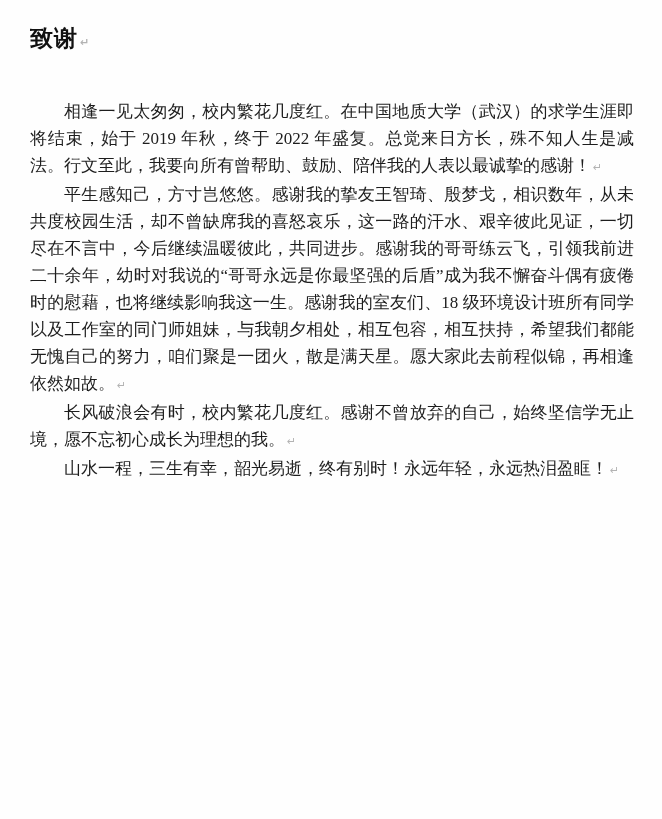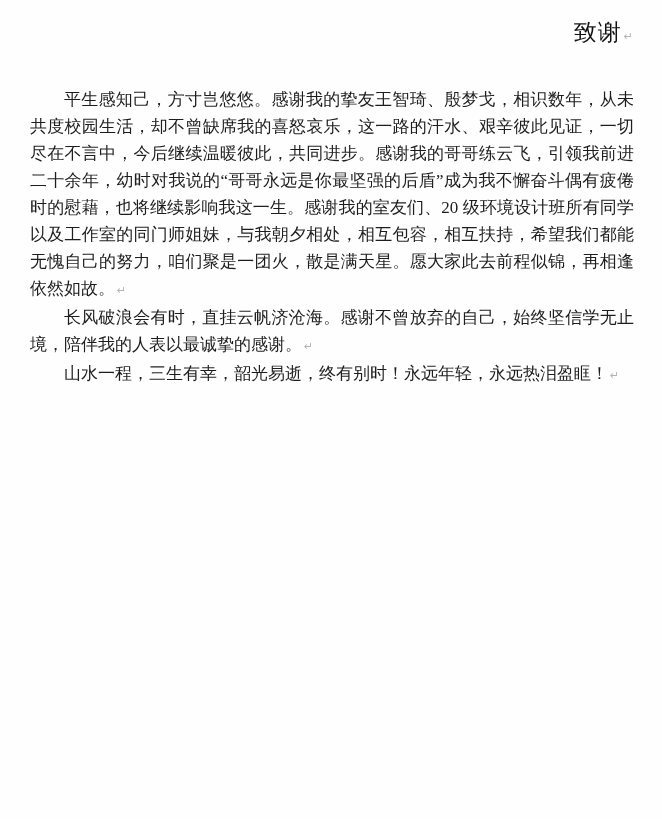--- a/index.html
+++ b/index.html
@@ -7,27 +7,27 @@
     position: relative;
     width: 662px;
     height: 819px;
     box-sizing: border-box;
     background: #fefefe;
     padding: 14px 28px 0 30px;
     overflow: hidden;
   }
   .doc-title {
     margin: 4px 0 35px 0;
-    text-align: right;
+    text-align: left;
     font-family: "Liberation Sans", "DejaVu Sans", sans-serif;
-    font-weight: normal;
+    font-weight: bold;
     font-size: 23px;
     letter-spacing: 1px;
     color: #111111;
-    line-height: 28px;
+    line-height: 40px;
   }
   .para {
     margin: 0;
     font-family: "Liberation Serif", "DejaVu Serif", serif;
     font-size: 17px;
     line-height: 27px;
     color: #1d1d1d;
     text-align: justify;
     text-align-last: left;
     text-indent: 2em;
@@ -44,23 +44,24 @@
     user-select: none;
   }
 </style>
 </head>
 <body>
 
 <div class="page">
 
   <h1 class="doc-title"><span>致谢</span><span class="pmark">↵</span></h1>
 
+  <p class="para"><span>相逢一见太匆匆，校内繁花几度红。在中国地质大学（武汉）的求学生涯即将结束，始于 2019 年秋，终于 2022 年盛复。总觉来日方长，殊不知人生是减法。行文至此，我要向所有曾帮助、鼓励、陪伴我的人表以最诚挚的感谢！</span><span class="pmark">↵</span></p>
 
 
 
-  <p class="para"><span>平生感知己，方寸岂悠悠。感谢我的挚友王智琦、殷梦戈，相识数年，从未共度校园生活，却不曾缺席我的喜怒哀乐，这一路的汗水、艰辛彼此见证，一切尽在不言中，今后继续温暖彼此，共同进步。感谢我的哥哥练云飞，引领我前进二十余年，幼时对我说的“哥哥永远是你最坚强的后盾”成为我不懈奋斗偶有疲倦时的慰藉，也将继续影响我这一生。感谢我的室友们、20 级环境设计班所有同学以及工作室的同门师姐妹，与我朝夕相处，相互包容，相互扶持，希望我们都能无愧自己的努力，咱们聚是一团火，散是满天星。愿大家此去前程似锦，再相逢依然如故。</span><span class="pmark">↵</span></p>
+  <p class="para"><span>平生感知己，方寸岂悠悠。感谢我的挚友王智琦、殷梦戈，相识数年，从未共度校园生活，却不曾缺席我的喜怒哀乐，这一路的汗水、艰辛彼此见证，一切尽在不言中，今后继续温暖彼此，共同进步。感谢我的哥哥练云飞，引领我前进二十余年，幼时对我说的“哥哥永远是你最坚强的后盾”成为我不懈奋斗偶有疲倦时的慰藉，也将继续影响我这一生。感谢我的室友们、18 级环境设计班所有同学以及工作室的同门师姐妹，与我朝夕相处，相互包容，相互扶持，希望我们都能无愧自己的努力，咱们聚是一团火，散是满天星。愿大家此去前程似锦，再相逢依然如故。</span><span class="pmark">↵</span></p>
 
-  <p class="para"><span>长风破浪会有时，直挂云帆济沧海。感谢不曾放弃的自己，始终坚信学无止境，陪伴我的人表以最诚挚的感谢。</span><span class="pmark">↵</span></p>
+  <p class="para"><span>长风破浪会有时，校内繁花几度红。感谢不曾放弃的自己，始终坚信学无止境，愿不忘初心成长为理想的我。</span><span class="pmark">↵</span></p>
 
 
   <p class="para"><span>山水一程，三生有幸，韶光易逝，终有别时！永远年轻，永远热泪盈眶！</span><span class="pmark">↵</span></p>
 
 </div>
 
 </body></html>

